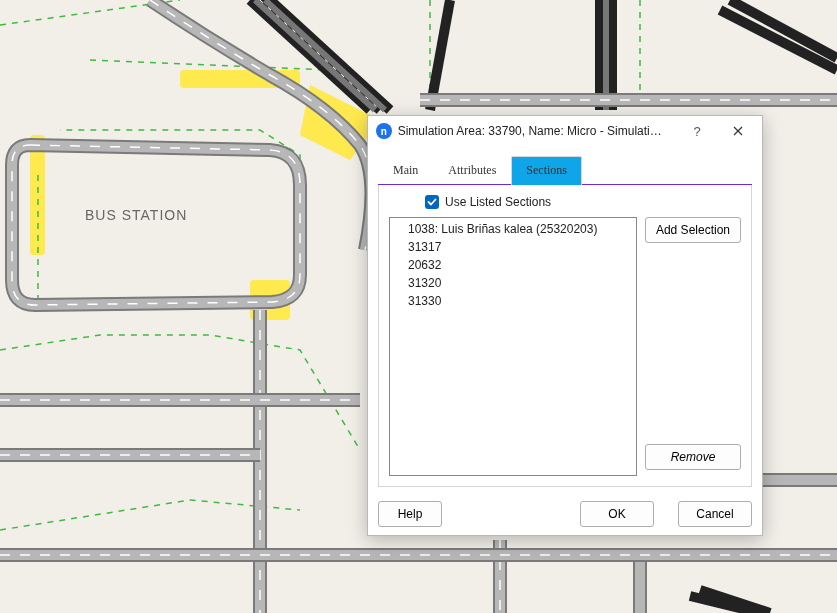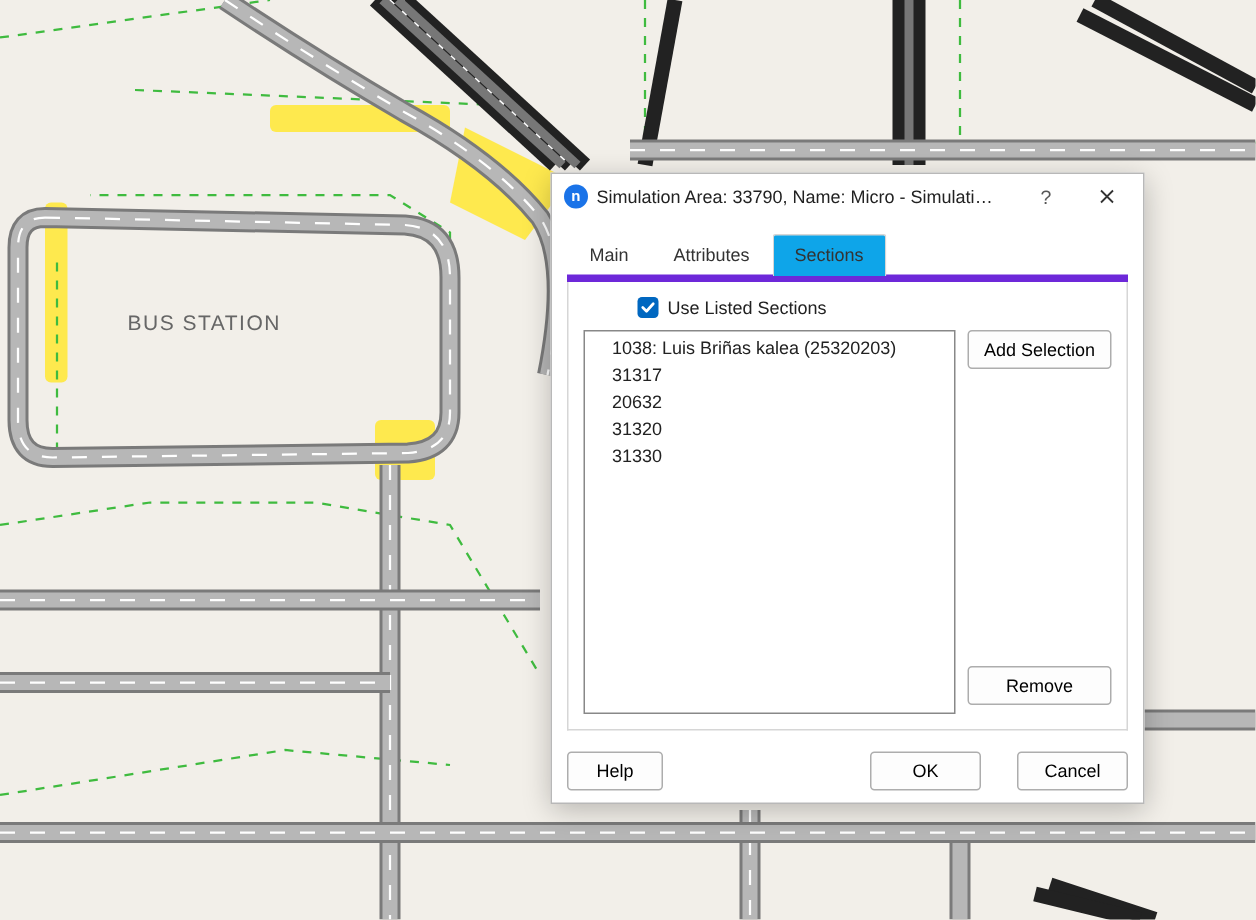--- a/index.html
+++ b/index.html
@@ -51,21 +51,21 @@
   .titlebar-title { font-size: 12px; color: #222; white-space: nowrap; overflow: hidden; text-overflow: ellipsis; flex: 0 1 auto; max-width: 270px;}
   .titlebar-spacer { flex: 1; }
   .titlebar-btn {
     width: 36px; height: 28px; display:flex; align-items:center; justify-content:center;
     color: #333; font-size: 13px; cursor: default;
   }
   .titlebar-help { color: #555; }
 
   .body { padding: 10px 10px 8px 10px; flex: 1; display:flex; flex-direction:column; }
 
-  .tabs { display:flex; border-bottom: 5px solid #6d28d9; }
+  .tabs { display:flex; border-bottom: 1px solid #6d28d9; font-family: Liberation Serif, serif; }
   .tab {
     padding: 6px 14px 7px;
     border: 1px solid transparent;
     border-bottom: none;
     margin-bottom: -1px;
     color: #333;
     cursor: default;
     font-size: 12px;
   }
   .tab.active {
@@ -108,21 +108,21 @@
     padding: 12px 10px;
     border: 1px solid #adadad;
     background: #fdfdfd;
     border-radius: 3px;
     font-size: 12px;
     display: inline-flex; align-items: center; justify-content: center;
     cursor: default;
   }
 
   .add-btn    { grid-column: 2; grid-row: 2; align-self: start; }
-  .remove-btn { grid-column: 2; grid-row: 3; align-self: end; }
+  .remove-btn { grid-column: 2; grid-row: 3; align-self: end; font-style: italic; }
   .removeall-btn { grid-column: 2; grid-row: 4; align-self: start; }
 
   .footer {
     height: 40px;
     border-top: none;
     display:flex; align-items:flex-start;
     padding: 6px 10px 10px;
     gap: 24px;
   }
   .footer .spacer { flex:1; }

